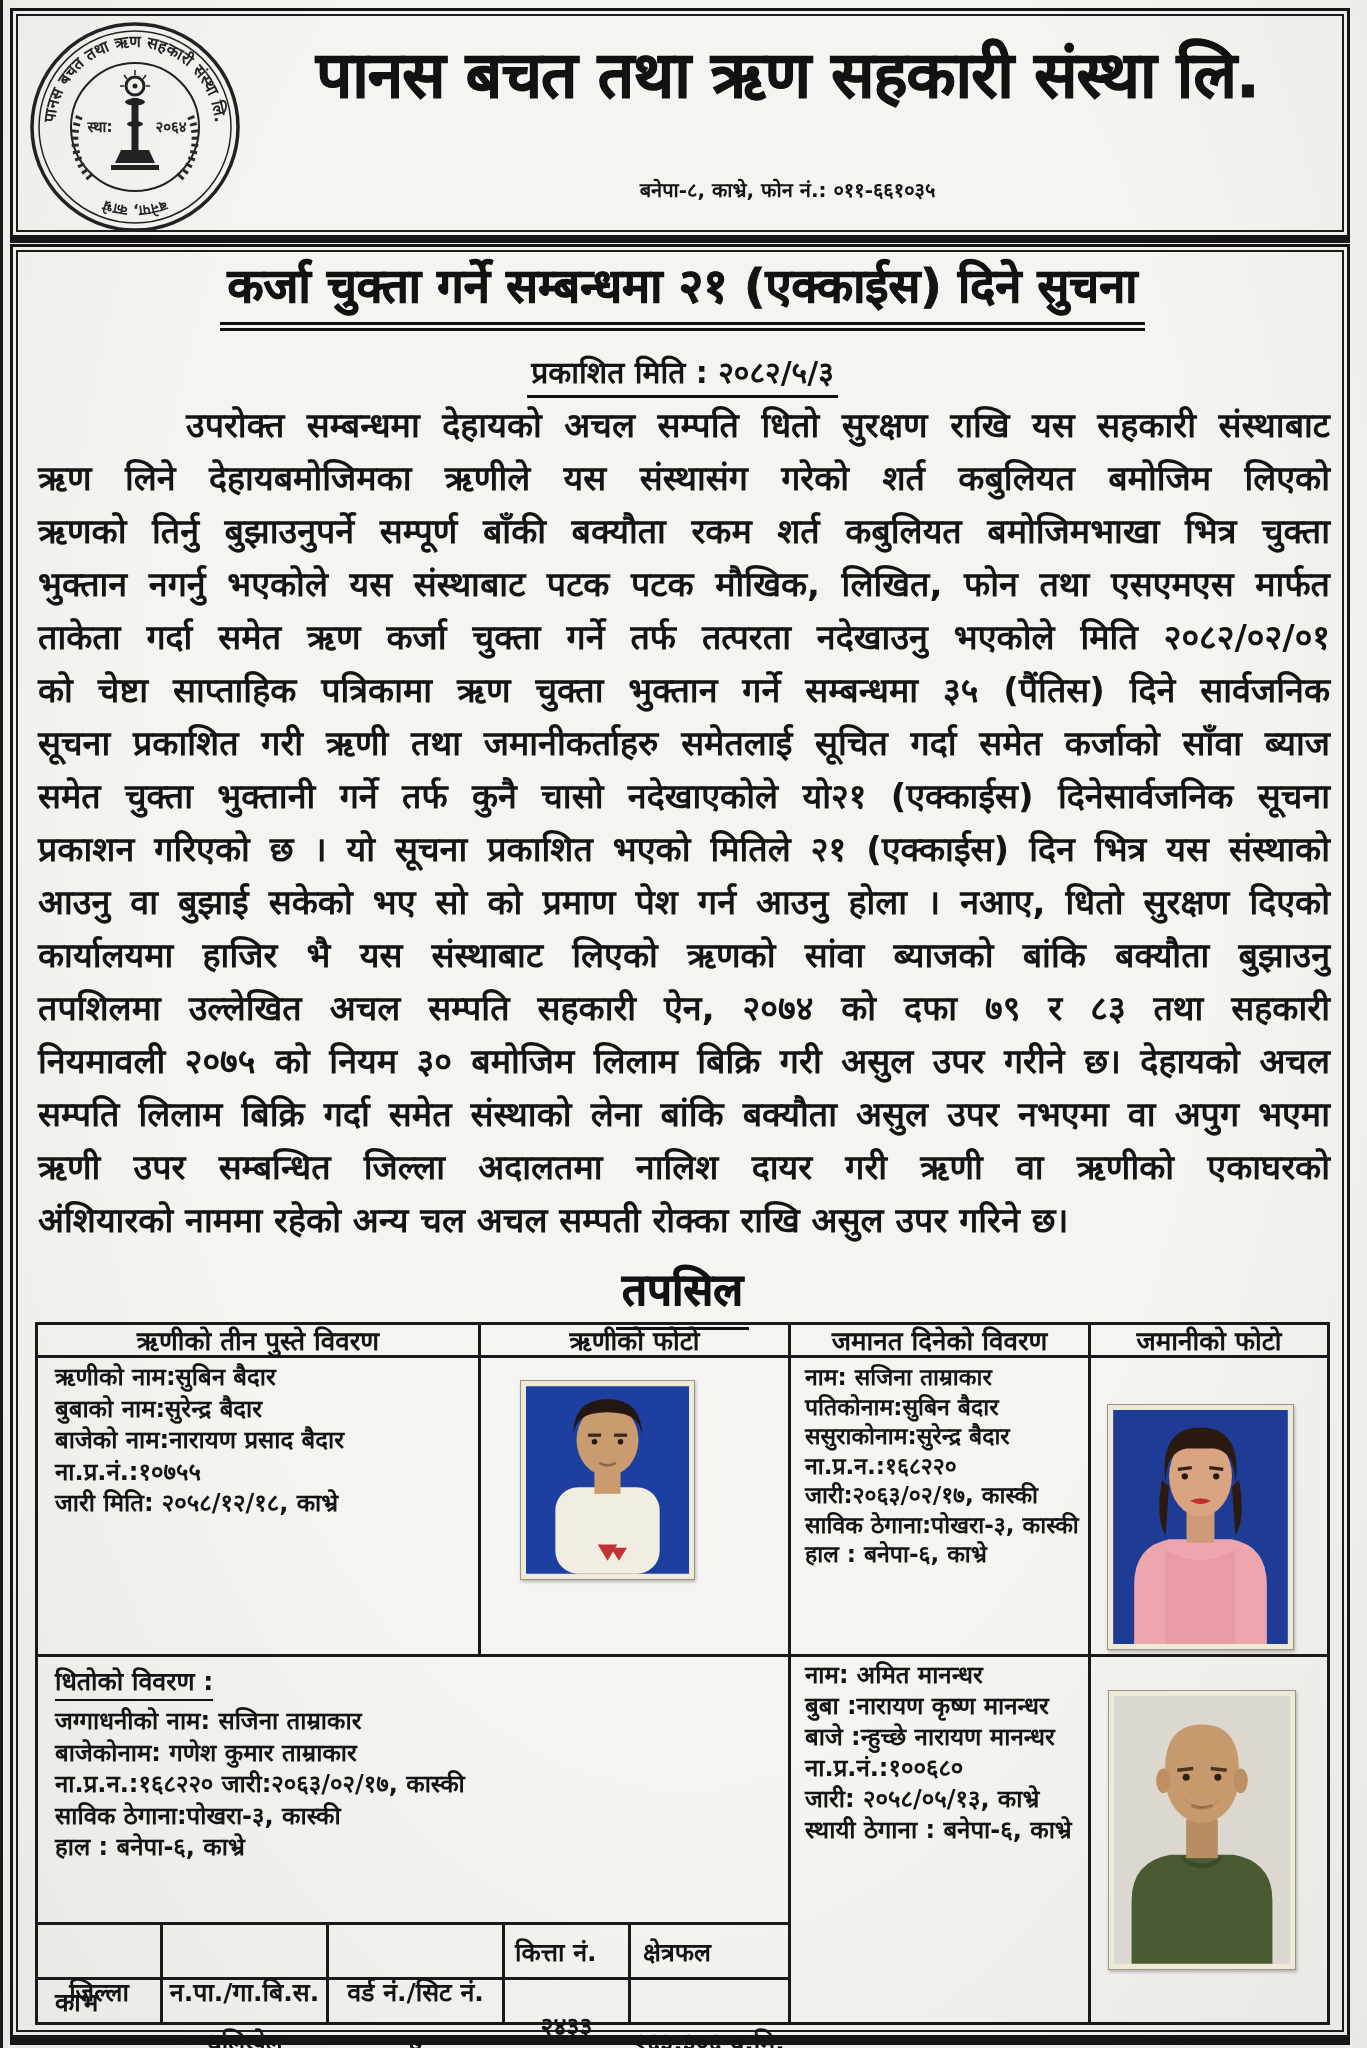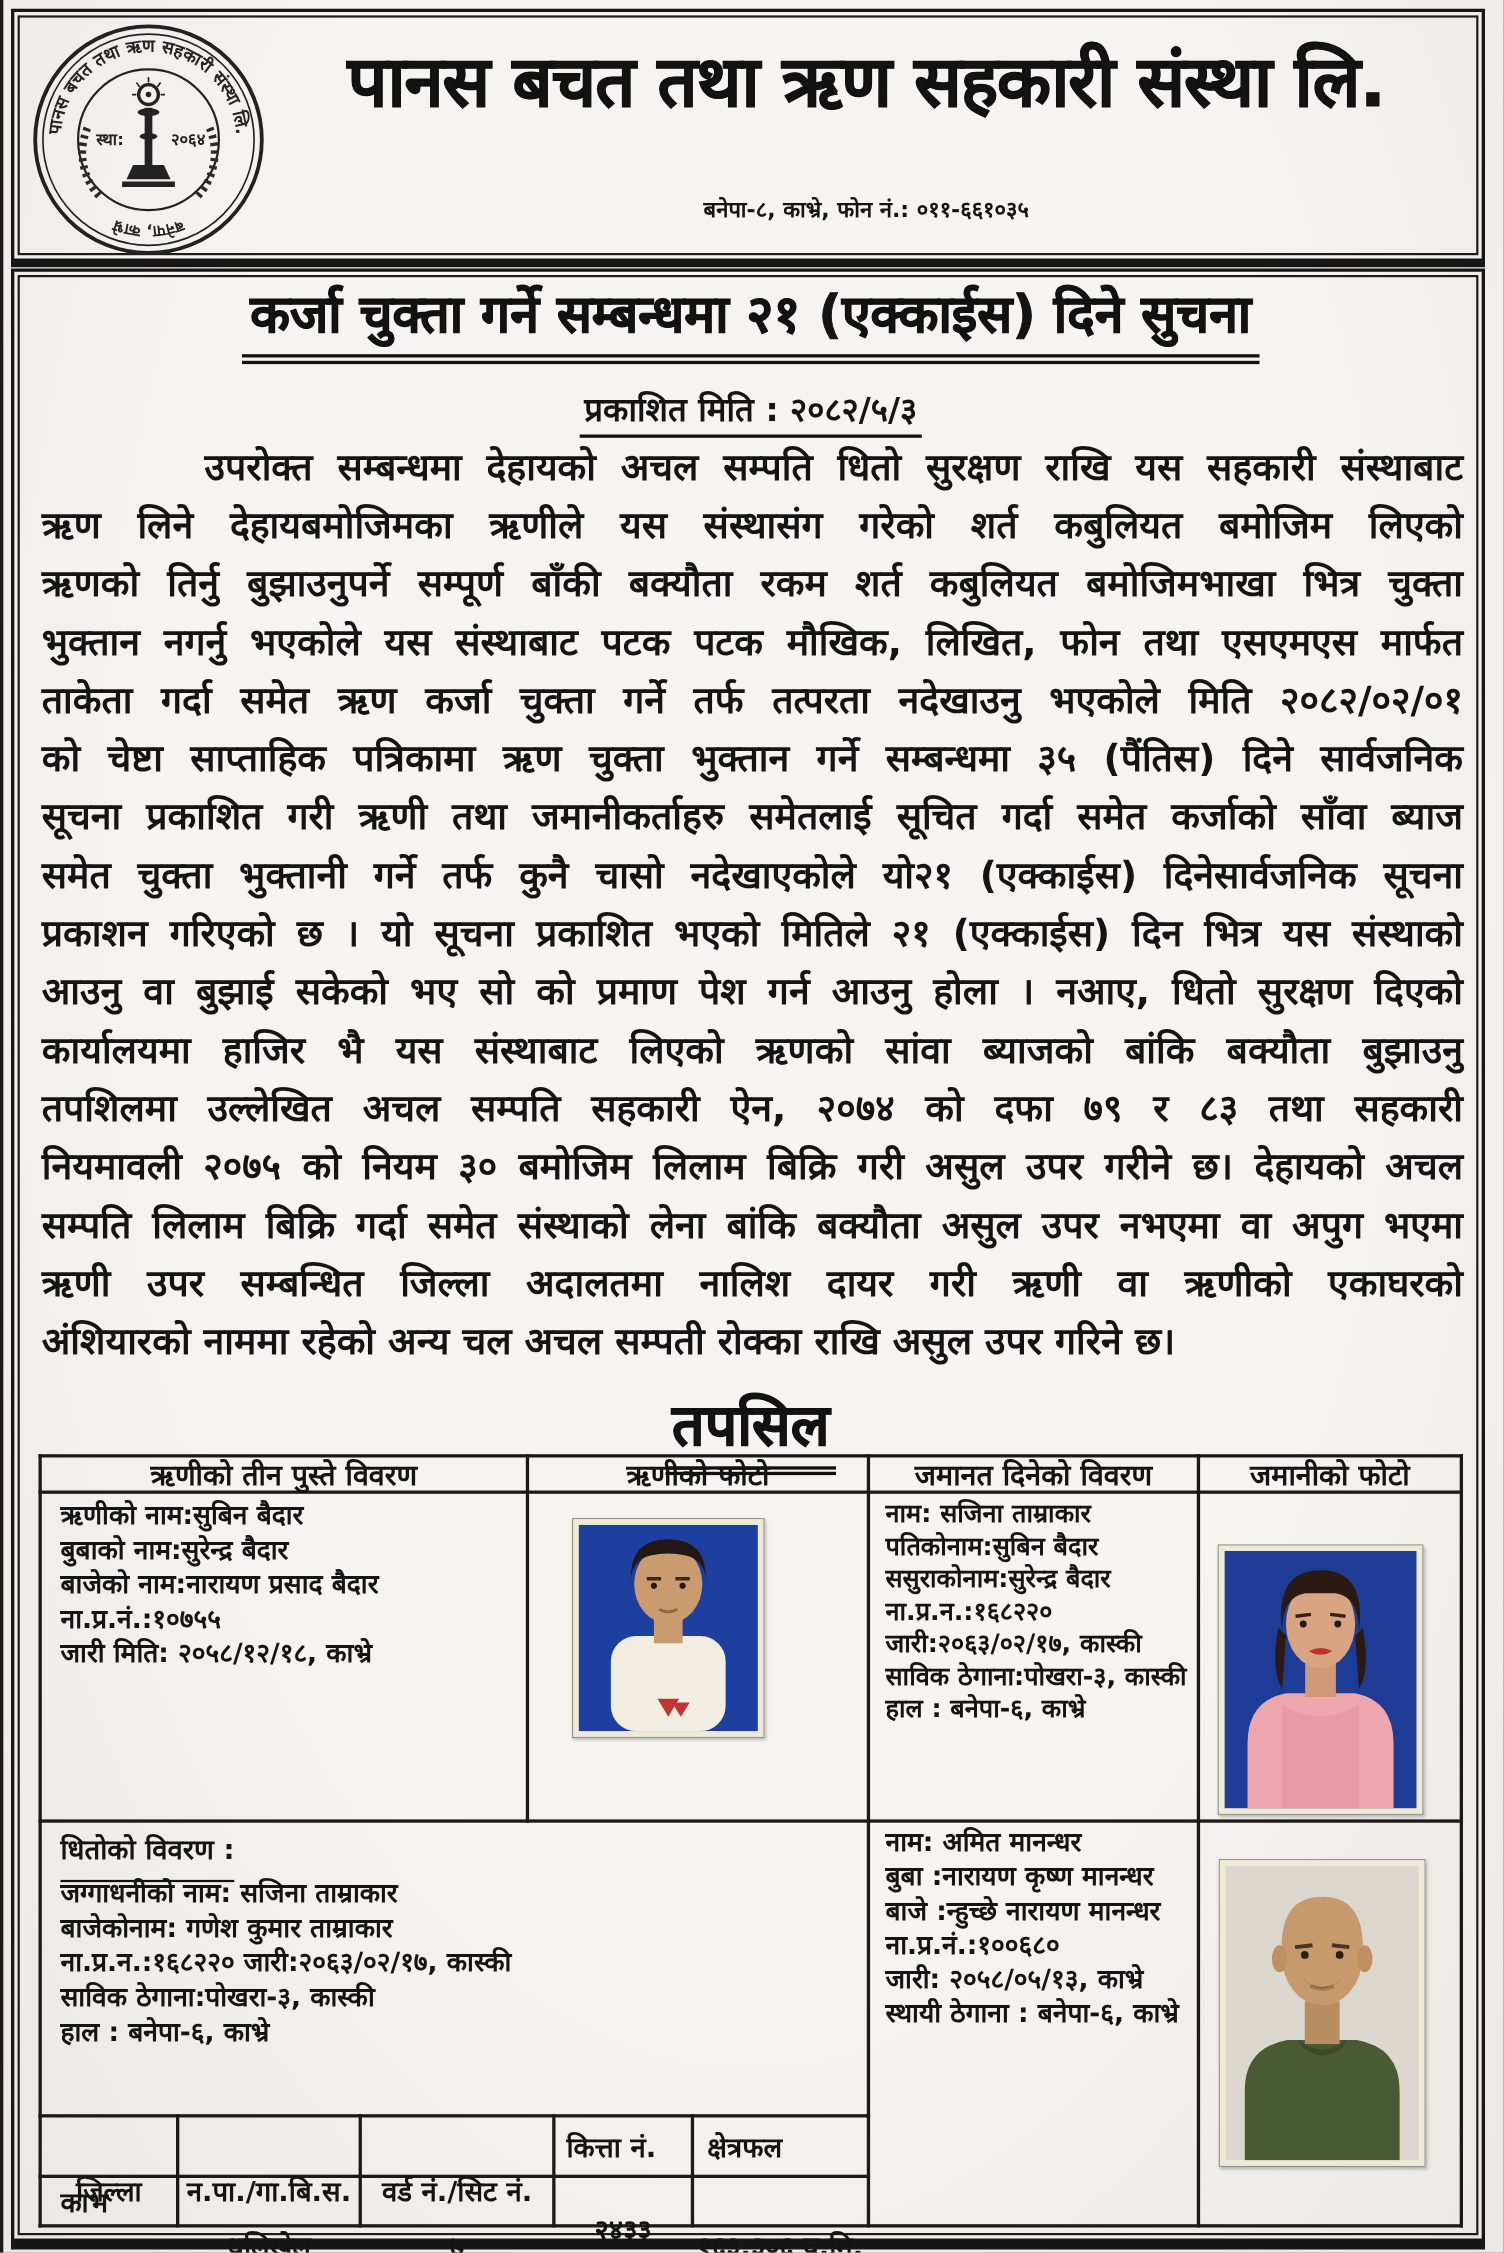--- a/index.html
+++ b/index.html
@@ -18,29 +18,29 @@
   .org-name{font-size:64px;line-height:1.05;letter-spacing:-1px;}
   .address{font-size:20px;}
   .notice-title{font-size:47px;}
   .notice-title .u{border-bottom:9px double #111;padding:0 8px 6px 8px;display:inline-block;}
   .pub-date{font-size:30px;}
   .pub-date .u{border-bottom:3px solid #111;padding:0 4px 3px 4px;display:inline-block;}
   .body-block{left:38px;width:1292px;top:399px;position:absolute;font-size:34px;}
   .bl{height:53px;line-height:53px;text-align:justify;text-align-last:justify;white-space:nowrap1;}
   .bl.first{padding-left:148px;}
   .bl.last{text-align-last:left;}
-  .schedule{font-size:52px;}
+  .schedule{font-size:44px;}
   .schedule .u{border-bottom:8px double #111;padding:0 6px 4px 6px;display:inline-block;}
   .th-cell{position:absolute;display:flex;align-items:center;justify-content:center;font-size:26px;border-radius:15px;}
   .cell-lines{position:absolute;font-size:24px;}
   .cell-lines div{line-height:31.5px;}
   .g1 div{line-height:29.5px;font-size:23px;}
   .g2 div{line-height:31px;}
   .mort-title{font-size:25px;}
-  .mort-title .u{border-bottom:2px solid #111;padding-bottom:12px;display:inline-block;}
+  .mort-title .u{border-bottom:2px solid #111;padding-bottom:2px;display:inline-block;}
   .pt-cell{position:absolute;display:flex;align-items:center;font-size:25px;}
   .pt-center{justify-content:center;margin-top:40px;}
   .photo-frame{position:absolute;background:#efe9d8;border:1px solid #9a958a;padding:5px;box-shadow:1px 2px 3px rgba(0,0,0,.25);}
   .photo-frame svg{display:block;}
   .seal text{fill:#242424;font-weight:700;}
 </style>
 </head>
 <body>
 
 <div id="page">

